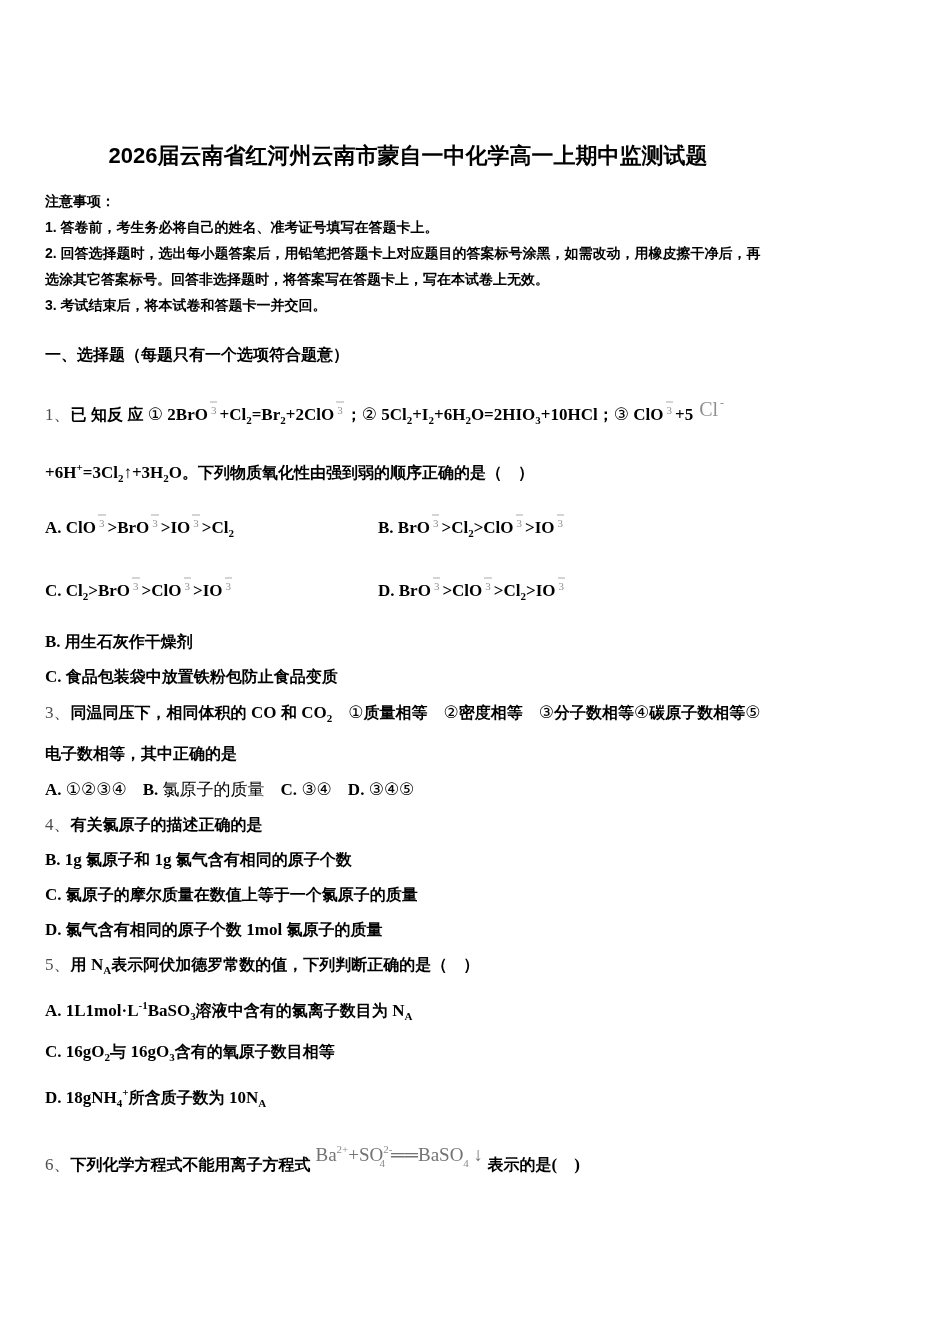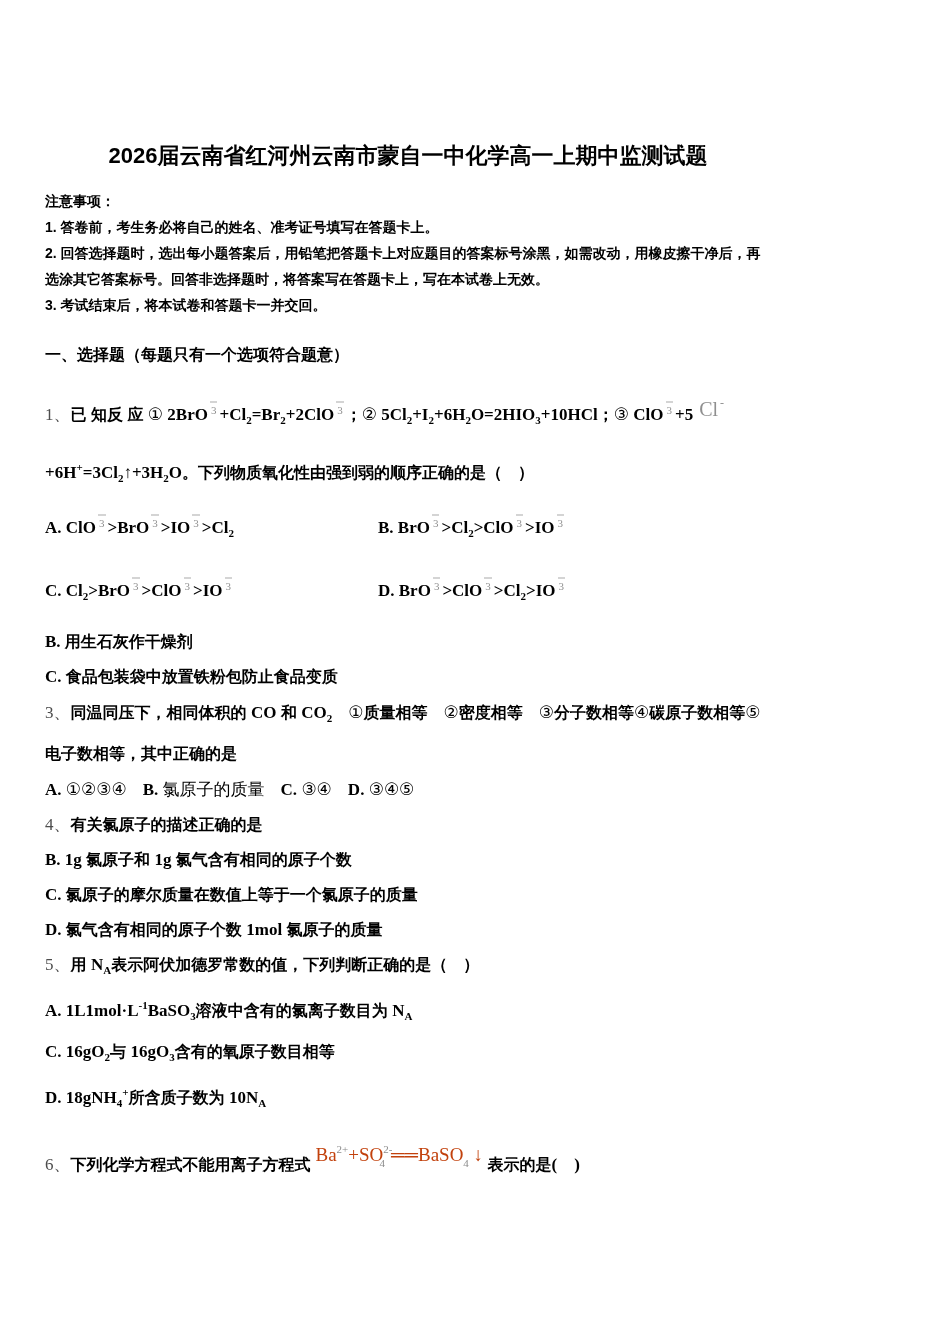--- a/index.html
+++ b/index.html
@@ -21,21 +21,21 @@
   
   .n{font-family:"Liberation Serif","DejaVu Serif",serif;font-weight:normal;color:#4d4d4d;font-size:17px;}
   .f{font-family:"Liberation Serif","DejaVu Serif",serif;font-weight:bold;font-size:17px;}
   .fsub{font-family:"Liberation Serif","DejaVu Serif",serif;font-weight:bold;font-size:11px;vertical-align:-4px;}
   .fsup{font-family:"Liberation Serif","DejaVu Serif",serif;font-weight:bold;font-size:11px;vertical-align:7px;}
   .circ{font-family:"DejaVu Sans","Liberation Sans",sans-serif;font-weight:normal;font-size:17px;}
   .gs{font-family:"Liberation Serif","DejaVu Serif",serif;font-weight:normal;color:#8f8f8f;font-size:11px;
       vertical-align:6px;border-top:2px solid #d4d4d4;padding:2px 1px 0 1px;margin:0 2px;display:inline-block;line-height:11px;}
   .g2{font-family:"Liberation Serif","DejaVu Serif",serif;font-weight:normal;color:#8f8f8f;font-size:20px;vertical-align:4px;margin:0 2px 0 6px;}
   .g2s{font-family:"Liberation Serif","DejaVu Serif",serif;font-weight:normal;color:#8f8f8f;font-size:12px;vertical-align:13px;margin-right:4px;}
-  .gf{font-family:"Liberation Serif","DejaVu Serif",serif;font-weight:normal;color:#c2410c;font-size:19px;vertical-align:9px;}
+  .gf{font-family:"Liberation Serif","DejaVu Serif",serif;font-weight:normal;color:#737373;font-size:19px;vertical-align:9px;}
   .gfirst{margin-left:5px;}
   .gfsup{font-family:"Liberation Serif","DejaVu Serif",serif;font-weight:normal;color:#8c8c8c;font-size:11px;vertical-align:17px;}
   .gfsub{font-family:"Liberation Serif","DejaVu Serif",serif;font-weight:normal;color:#8c8c8c;font-size:11px;vertical-align:3px;}
   .gfsub2{font-family:"Liberation Serif","DejaVu Serif",serif;font-weight:normal;color:#8c8c8c;font-size:11px;vertical-align:3px;margin-left:-13px;margin-right:6px;}
 </style>
 </head>
 <body>
 
 <div class="page">
   <h1 class="title">2026届云南省红河州云南市蒙自一中化学高一上期中监测试题</h1>

